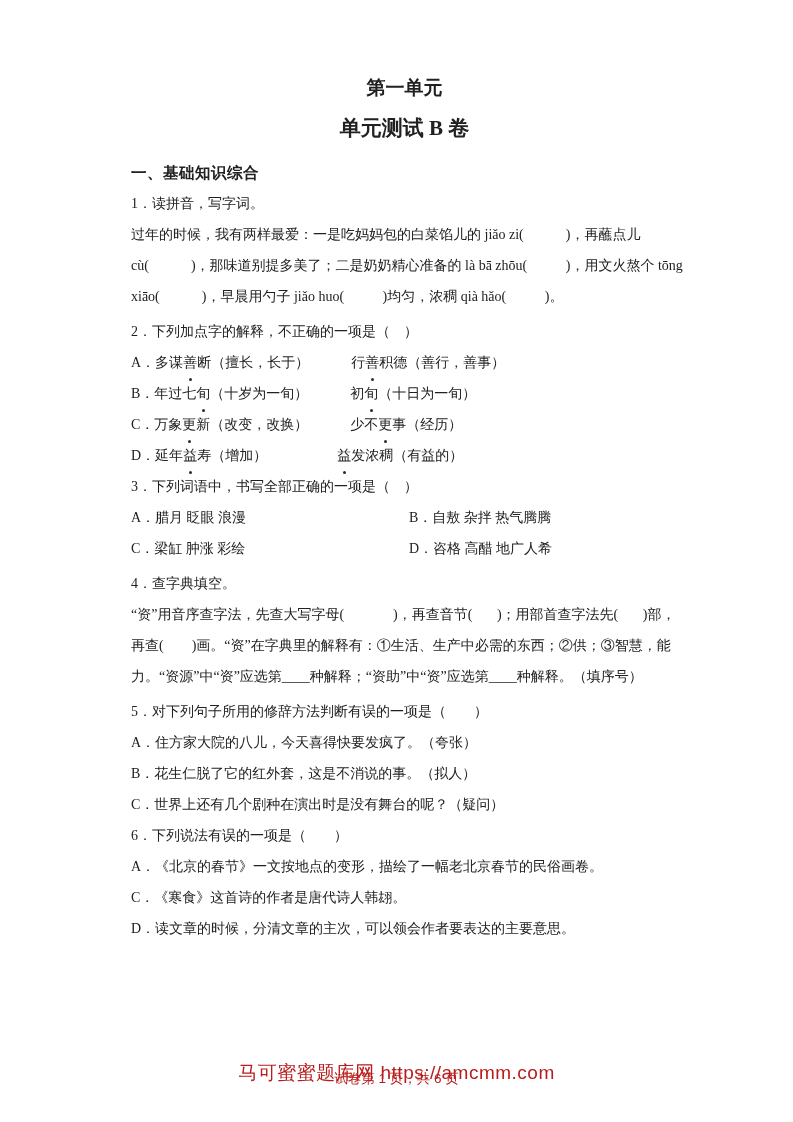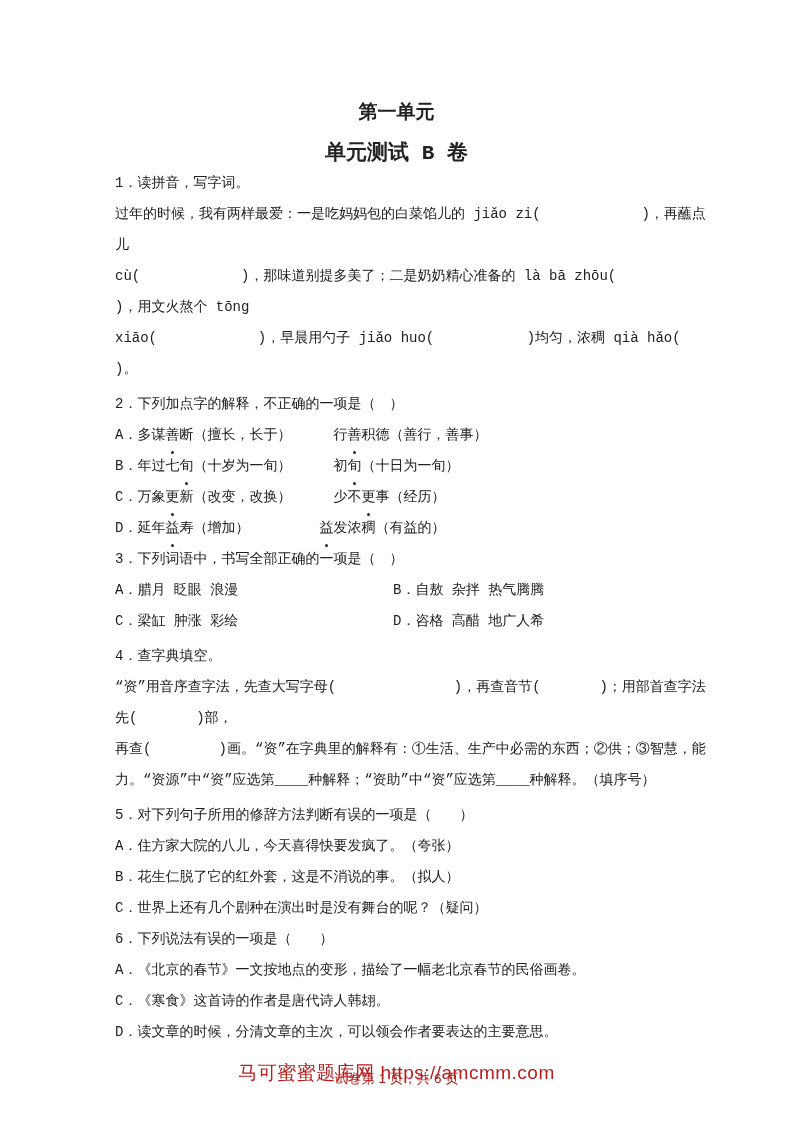--- a/index.html
+++ b/index.html
@@ -7,23 +7,22 @@
     position:relative;
     width:793px;
     height:1122px;
     background:#ffffff;
     color:#212121;
     font-family:"Liberation Serif","DejaVu Serif",serif;
     overflow:hidden;
   }
   .content{
     position:absolute;
-    top:0; left:0; right:0;
-    padding:100px 80px 0 115px;
-    font-family:Liberation Mono, monospace;
+    top:0; left:16px; right:0;
+    padding:75px 80px 0 115px;
   }
   .center-full{
     margin-left:-115px;
     margin-right:-80px;
     text-align:center;
   }
   .title1{
     font-size:19px;
     font-weight:bold;
     line-height:26px;
@@ -94,20 +93,21 @@
 </style>
 </head>
 <body>
 
 <div class="page">
   <div class="content">
 
     <div class="title1 center-full">第一单元</div>
     <div class="title2 center-full">单元测试 B 卷</div>
 
+    <div class="heading">一、基础知识综合</div>
 
     <div class="line">1．读拼音，写字词。</div>
     <div class="line">过年的时候，我有两样最爱：一是吃妈妈包的白菜馅儿的 jiǎo zi(            )，再蘸点儿</div>
     <div class="line">cù(            )，那味道别提多美了；二是奶奶精心准备的 là bā zhōu(           )，用文火熬个 tōng</div>
     <div class="line">xiāo(            )，早晨用勺子 jiǎo huo(           )均匀，浓稠 qià hǎo(           )。</div>
 
     <div class="line gap-top">2．下列加点字的解释，不正确的一项是（　）</div>
     <div class="line">A．多谋<span class="em-dot">善</span>断（擅长，长于）　　　行<span class="em-dot">善</span>积德（善行，善事）</div>
     <div class="line">B．年过七<span class="em-dot">旬</span>（十岁为一旬）　　　初<span class="em-dot">旬</span>（十日为一旬）</div>
     <div class="line">C．万象<span class="em-dot">更</span>新（改变，改换）　　　少不<span class="em-dot">更</span>事（经历）</div>

